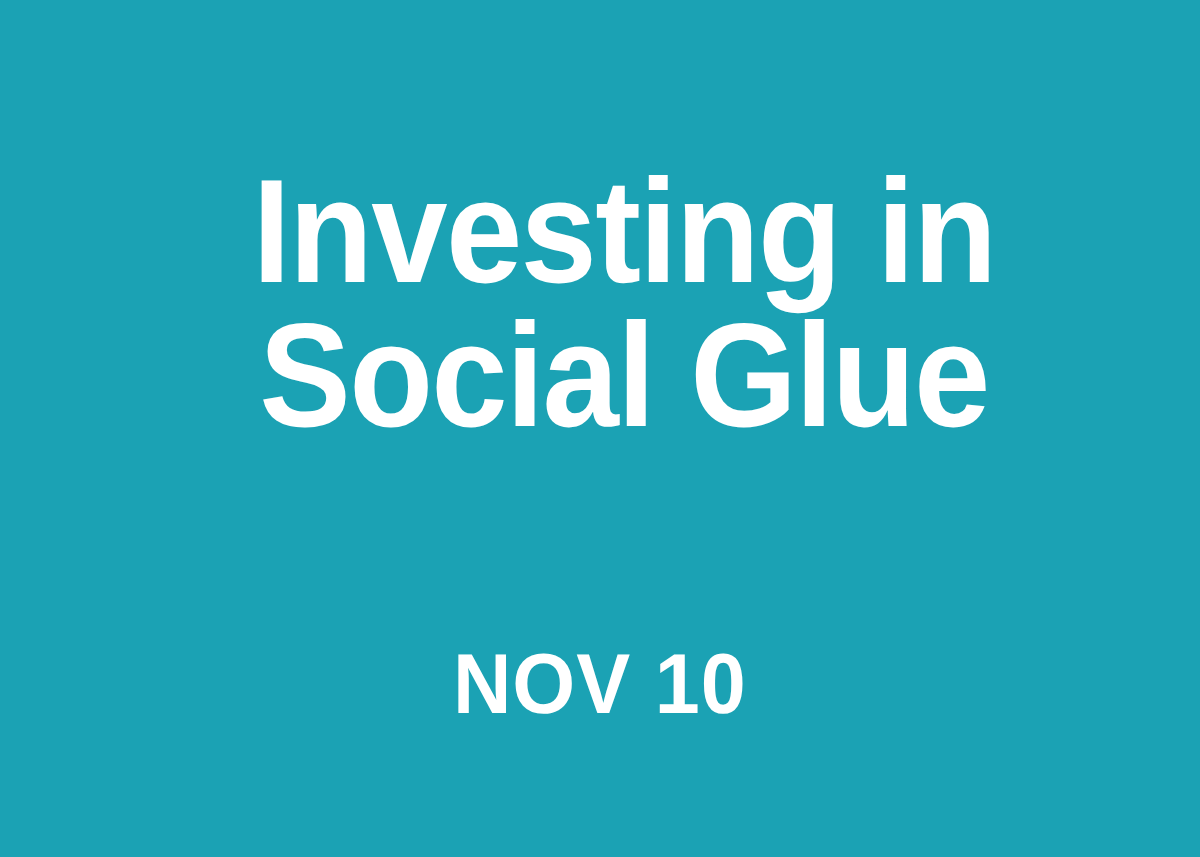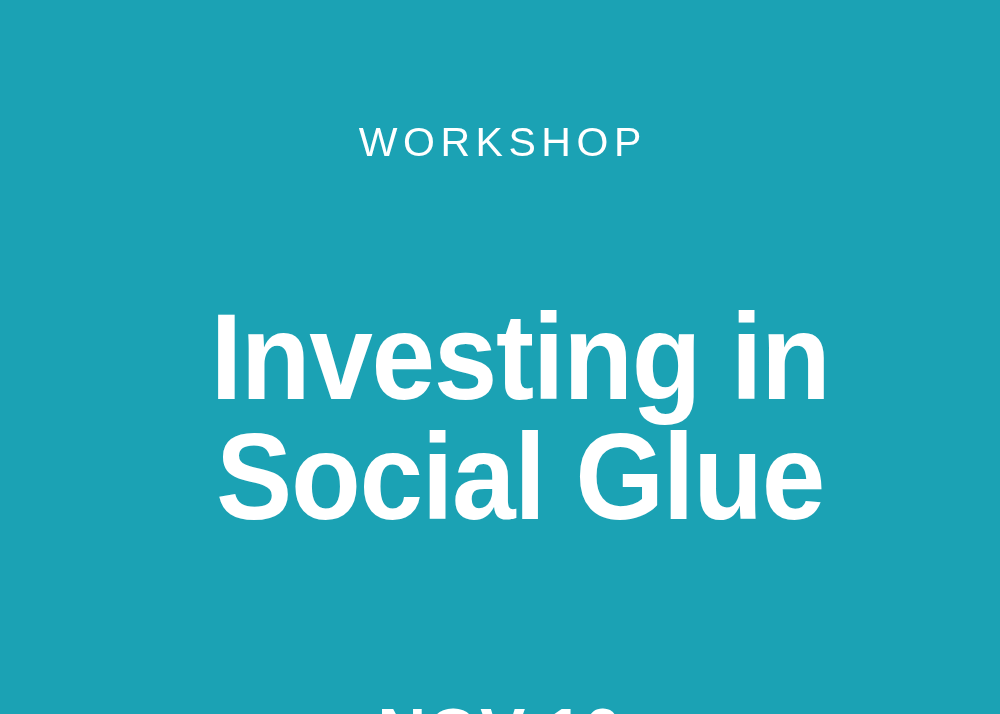--- a/index.html
+++ b/index.html
@@ -88,23 +88,20 @@
     white-space: nowrap;
     transform: scaleX(0.95);
     transform-origin: 50% 50%;
   }
 </style>
 </head>
 <body>
 
 <div id="promo-card" style="background: rgb(27, 162, 180); color: rgb(255, 255, 255); width: 1000px; height: 714px;">
 
-  <div class="eyebrow-wrap">
-    <span class="eyebrow">WORKSHOP</span>
-  </div>
 
   <div class="headline-wrap">
     <h1 class="headline">
         <span class="headline-line">Investing in</span>
         <span class="headline-line">Social Glue</span>
       </h1>
   </div>
 
   <div class="date-wrap">
     <span class="date">NOV 10</span>

